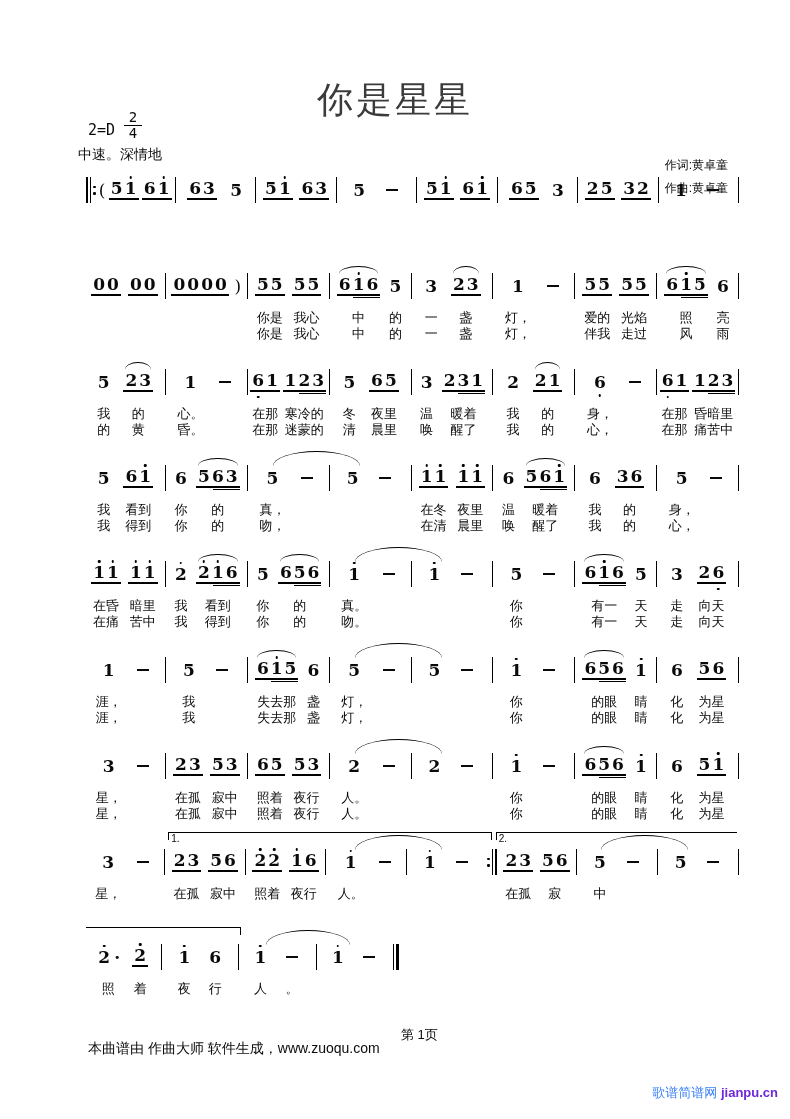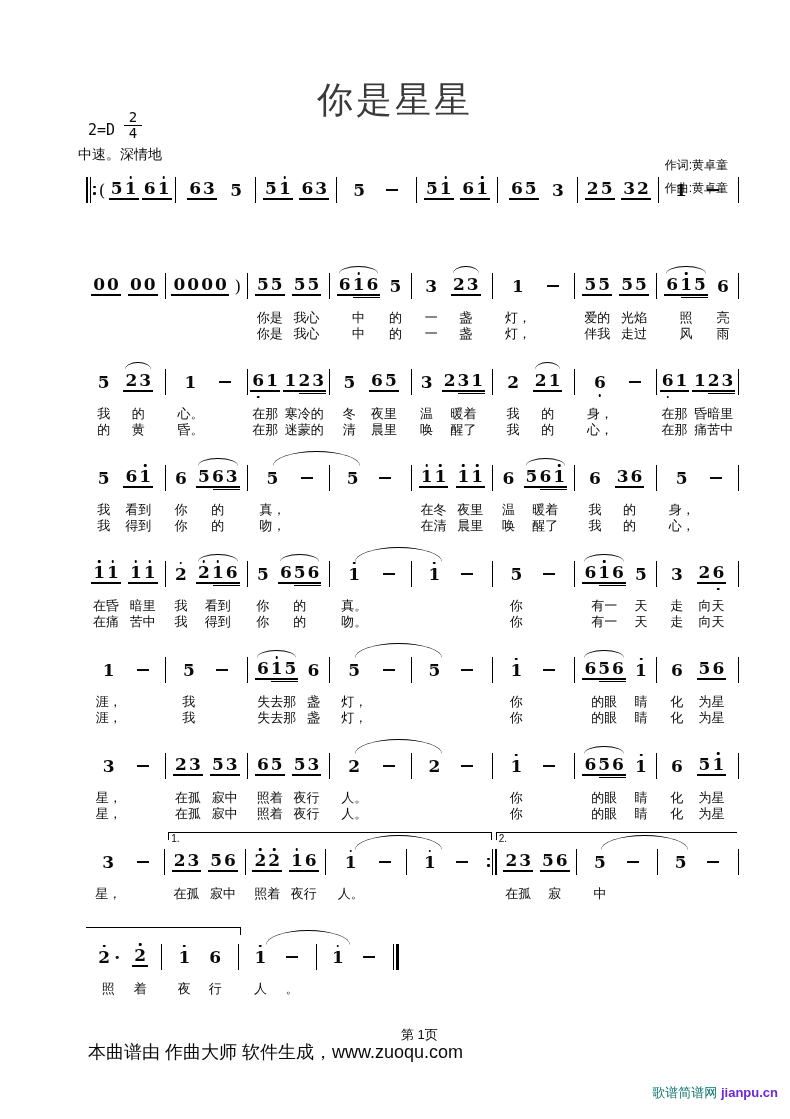--- a/index.html
+++ b/index.html
@@ -41,23 +41,23 @@
   .bline{height:26px;background:#000;}
   .dots{display:flex;flex-direction:column;gap:4px;justify-content:center;height:26px;}
   .dot{width:2.5px;height:2.5px;border-radius:50%;background:#000;}
   .tie{position:absolute;top:-14px;height:14px;border-top:1.3px solid #000;
        border-radius:55% 55% 0 0/110% 110% 0 0;}
   .volta{position:absolute;top:-17px;height:10px;border-top:1px solid #000;}
   .volta .tkl{position:absolute;left:0;top:0;width:1px;height:7px;background:#000;}
   .volta .tkr{position:absolute;right:0;top:0;width:1px;height:7px;background:#000;}
   .volta .vlab{position:absolute;left:3px;top:0px;font-size:10px;}
   .pageno{position:absolute;left:401px;top:1026px;font-size:13px;}
-  .credit{position:absolute;left:88px;top:1040px;font-size:18px;}
+  .credit{position:absolute;left:88px;top:1040px;font-size:14px;}
   .watermark{position:absolute;right:12px;top:1084px;font-size:13px;}
-  .watermark .wm-site{color:#0f766e;}
+  .watermark .wm-site{color:#3b82f6;}
   .watermark .wm-link{color:#6d28d9;font-weight:700;}
 </style>
 </head>
 <body>
 
 <div class="page">
   <div class="title">你是星星</div>
 
   <div class="key">2=D</div>
   <div class="frac">

